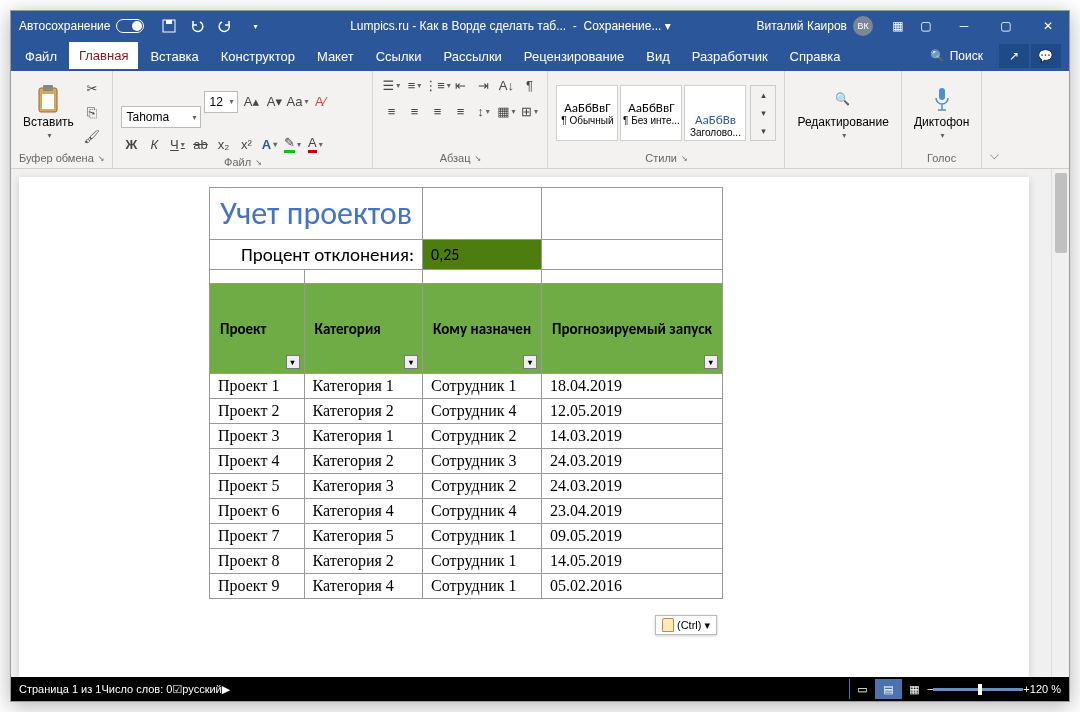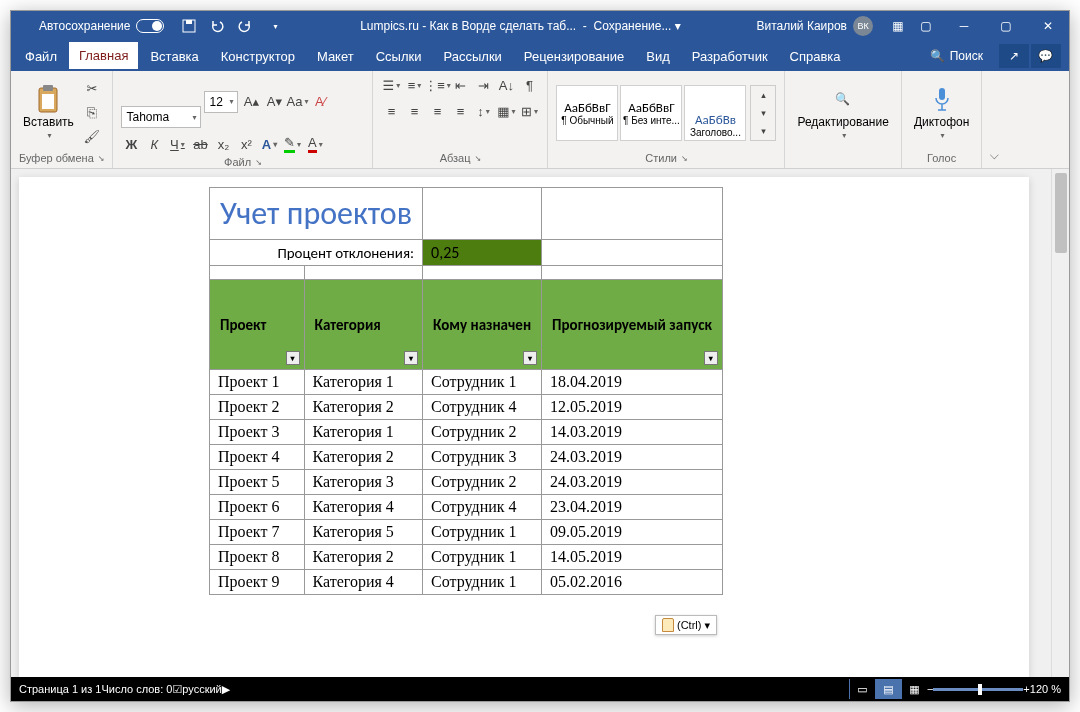--- a/index.html
+++ b/index.html
@@ -1,21 +1,21 @@
 <!DOCTYPE html>
 <html><head>
 <meta charset="utf-8">
 <style>
 * { box-sizing: border-box; margin: 0; padding: 0; }
 body { font-family: "Segoe UI", Tahoma, sans-serif; font-size: 12px; background: #fff; width: 1080px; height: 712px; overflow: hidden; position: relative; }
 
 .window { width: 1060px; height: 692px; margin: 10px; border: 1px solid #999; box-shadow: 0 4px 20px rgba(0,0,0,0.3); background: #fff; display: flex; flex-direction: column; }
 
 
-.titlebar { background: #2b579a; color: #fff; height: 30px; display: flex; align-items: center; font-size: 12px; padding-left: 20px; }
+.titlebar { background: #2b579a; color: #fff; height: 30px; display: flex; align-items: center; font-size: 12px; }
 .titlebar .autosave { padding: 0 8px; display: flex; align-items: center; gap: 6px; }
 .toggle { width: 28px; height: 14px; border: 1px solid #fff; border-radius: 8px; position: relative; background: #2b579a; }
 .toggle::after { content:""; position:absolute; width:10px; height:10px; background:#fff; border-radius:50%; right:1px; top:1px; }
 .titlebar .qat { display:flex; gap:10px; padding:0 8px; }
 .titlebar .qat-btn { width:18px; height:18px; display:flex; align-items:center; justify-content:center; color:#fff; }
 .titlebar .title-center { flex:1; text-align:center; overflow:hidden; white-space:nowrap; text-overflow:ellipsis; padding:0 10px; }
 .titlebar .user { display:flex; align-items:center; gap:6px; padding:0 8px; }
 .avatar { width:20px; height:20px; border-radius:50%; background:#7b8794; color:#fff; display:flex; align-items:center; justify-content:center; font-size:9px; }
 .win-btns { display:flex; }
 .win-btn { width:42px; height:30px; display:flex; align-items:center; justify-content:center; color:#fff; }
@@ -57,21 +57,21 @@
 .doc-area { flex:1; background:#f0f0f0; display:flex; overflow:hidden; position:relative; }
 .page-wrap { flex:1; overflow:auto; display:flex; justify-content:flex-start; padding:8px 0 0 8px; }
 .page { background:#fff; box-shadow:0 2px 8px rgba(0,0,0,0.15); width:1010px; min-height:440px; padding:10px 0 20px 190px; }
 .vscroll { width:18px; background:#f0f0f0; border-left:1px solid #ddd; position:relative; }
 .vscroll-thumb { position:absolute; top:4px; left:3px; width:12px; height:80px; background:#c0c0c0; border-radius:2px; }
 
 
 .doc-table { border-collapse:collapse; font-family:"Times New Roman", serif; font-size:16px; }
 .doc-table td, .doc-table th { border:1px solid #999; padding:3px 8px; vertical-align:middle; height:22px; }
 .title-cell { font-family:Calibri,sans-serif; font-size:32px; color:#4472c4; font-weight:400; padding:6px 10px !important; }
-.pct-label { text-align:right; font-family:Calibri,sans-serif; font-size:15px; }
+.pct-label { text-align:right; font-family:Calibri,sans-serif; font-size:19px; }
 .pct-val { background:#4d7c0f; text-align:left; font-family:Calibri,sans-serif; }
 .hdr-row th { background:#6fac46; color:#000; font-family:Calibri,sans-serif; font-size:15px; font-weight:bold; text-align:left; padding:8px 10px; position:relative; height:90px; vertical-align:middle; }
 .filter-ic { position:absolute; bottom:4px; right:4px; width:14px; height:14px; border:1px solid #777; background:#eee; font-size:8px; display:flex; align-items:center; justify-content:center; }
 .empty-row td { height:14px; padding:0; }
 
 .paste-tag { position:absolute; right:352px; bottom:42px; background:#fff; border:1px solid #bbb; padding:2px 6px; font-size:11px; display:flex; align-items:center; gap:3px; box-shadow:0 1px 3px rgba(0,0,0,0.2); }
 .paste-tag .clip-ic { width:12px; height:14px; border:1px solid #c58a3e; border-radius:2px 2px 0 0; background:#fceabb; }
 
 
 .statusbar { height:24px; background:#000000; color:#fff; display:flex; align-items:center; font-size:11px; padding:8px 8px; gap:0; }

